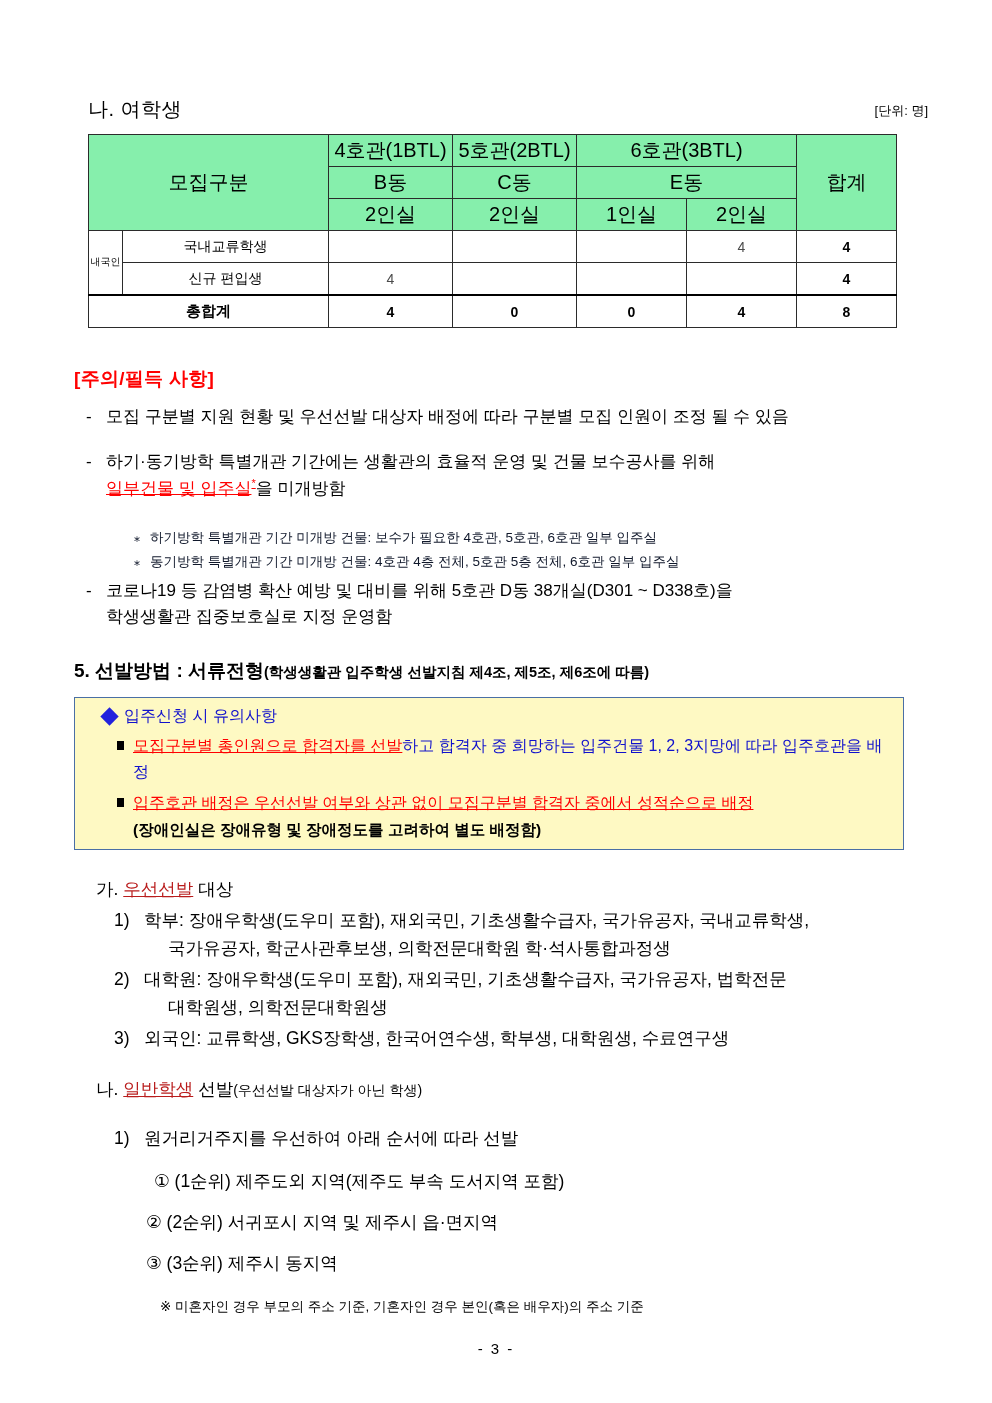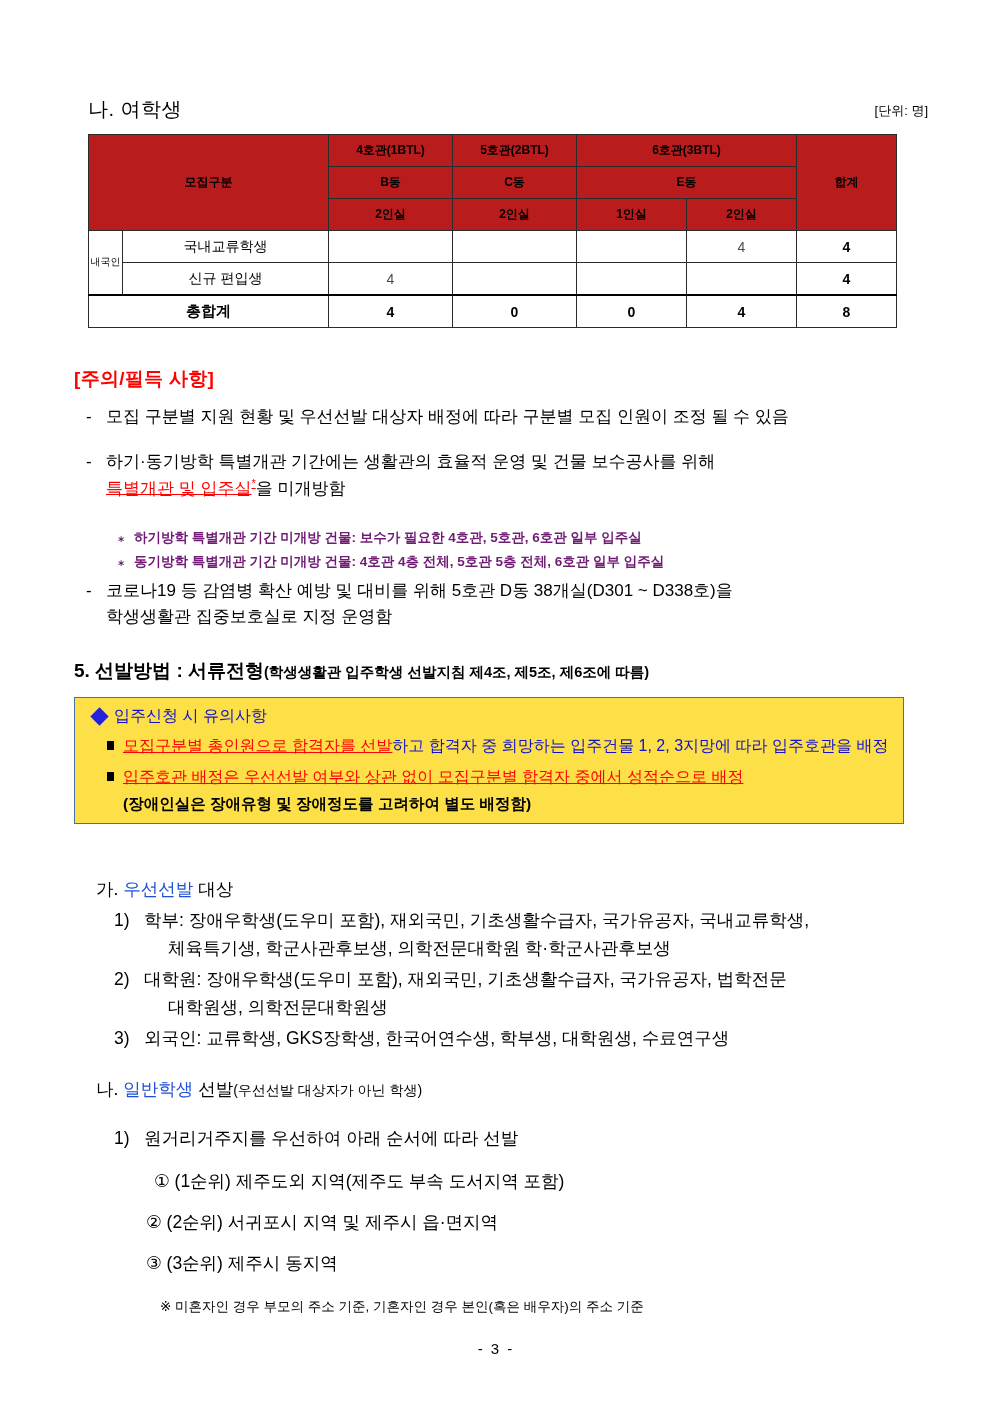--- a/index.html
+++ b/index.html
@@ -58,23 +58,23 @@
   }
   table.recruit th,
   table.recruit td {
     border: 1px solid #2b2b2b;
     text-align: center;
     vertical-align: middle;
     padding: 0;
     height: 31px;
   }
   table.recruit thead th {
-    background: #b91c1c;
-    font-weight: bold;
-    font-size: 12px;
+    background: #86efac;
+    font-weight: normal;
+    font-size: 20px;
   }
   th.mojip {
     font-size: 15px;
   }
   th.hapgye {
     font-size: 15px;
   }
   .body-sep td, .body-sep th {
     border-top: 2px solid #000;
   }
@@ -129,24 +129,25 @@
   }
   .dashtxt { flex: 1; }
   .u-red {
     color: #ff0000;
     text-decoration: underline;
   }
   .sup { font-size: 11px; vertical-align: super; }
 
   .subnote {
     position: absolute;
-    color: #701a75;
-    font-weight: bold;
+    color: #0f172a;
+    font-weight: normal;
     font-size: 13.5px;
     line-height: 1.78;
+    margin-left: 16px;
   }
   .subnote .star {
     display: inline-block;
     width: 16px;
     font-size: 12px;
   }
 
   
   .sec5 {
     position: absolute;
@@ -163,22 +164,22 @@
   }
 
   
   .infobox {
     position: absolute;
     left: 74px;
     top: 697px;
     width: 830px;
     box-sizing: border-box;
     border: 1px solid #4a6fa5;
-    background: #fde047;
-    padding: 6px 10px 8px 16px;
+    background: #fef9c3;
+    padding: 6px 10px 8px 26px;
   }
   .ib-title {
     color: #1111cc;
     font-size: 16px;
     line-height: 1.5;
     display: flex;
     align-items: center;
   }
   .diamond {
     display: inline-block;
@@ -218,21 +219,22 @@
     line-height: 1.5;
   }
 
   
   .lvl1 {
     position: absolute;
     font-size: 17.5px;
     line-height: 1.5;
   }
   .lvl1 .u-blue {
-    color: #1d4ed8;
+    color: #b91c1c;
+    text-decoration: underline;
   }
   .lvl1 .small {
     font-size: 14px;
   }
   .numitem {
     position: absolute;
     display: flex;
     font-size: 17.5px;
     line-height: 1.62;
   }
@@ -340,21 +342,21 @@
       <span class="dash">-</span>
       <span class="dashtxt">모집 구분별 지원 현황 및 우선선발 대상자 배정에 따라 구분별 모집 인원이 조정 될 수 있음</span>
     </div>
   </div>
 
   <div class="blk" style="left:86px; top:449px; width:870px;">
     <div class="dashitem">
       <span class="dash">-</span>
       <span class="dashtxt">
         <span>하기·동기방학 특별개관 기간에는 생활관의 효율적 운영 및 건물 보수공사를 위해</span><br>
-        <span class="u-red">특별개관 및 입주실</span><span class="sup u-red">*</span><span>을 미개방함</span>
+        <span class="u-red">일부건물 및 입주실</span><span class="sup u-red">*</span><span>을 미개방함</span>
       </span>
     </div>
   </div>
 
   <div class="subnote" style="left:118px; top:526px; width:850px;">
     <div>
       <span class="star">⁎</span><span>하기방학 특별개관 기간 미개방 건물: 보수가 필요한 4호관, 5호관, 6호관 일부 입주실</span>
     </div>
     <div>
       <span class="star">⁎</span><span>동기방학 특별개관 기간 미개방 건물: 4호관 4층 전체, 5호관 5층 전체, 6호관 일부 입주실</span>
@@ -394,21 +396,21 @@
   <div class="lvl1" style="left:96px; top:876px;">
     <span>가.</span>
     <span class="u-blue">우선선발</span>
     <span>대상</span>
   </div>
 
   <div class="numitem" style="left:114px; top:906px; width:850px;">
     <span class="mark">1)</span>
     <span class="body">
       <span>학부: 장애우학생(도우미 포함), 재외국민, 기초생활수급자, 국가유공자, 국내교류학생,</span><br>
-      <span style="display:inline-block;padding-left:24px;">체육특기생, 학군사관후보생, 의학전문대학원 학·학군사관후보생</span>
+      <span style="display:inline-block;padding-left:24px;">국가유공자, 학군사관후보생, 의학전문대학원 학·석사통합과정생</span>
     </span>
   </div>
 
   <div class="numitem" style="left:114px; top:965px; width:850px;">
     <span class="mark">2)</span>
     <span class="body">
       <span>대학원: 장애우학생(도우미 포함), 재외국민, 기초생활수급자, 국가유공자, 법학전문</span><br>
       <span style="display:inline-block;padding-left:24px;">대학원생, 의학전문대학원생</span>
     </span>
   </div>

